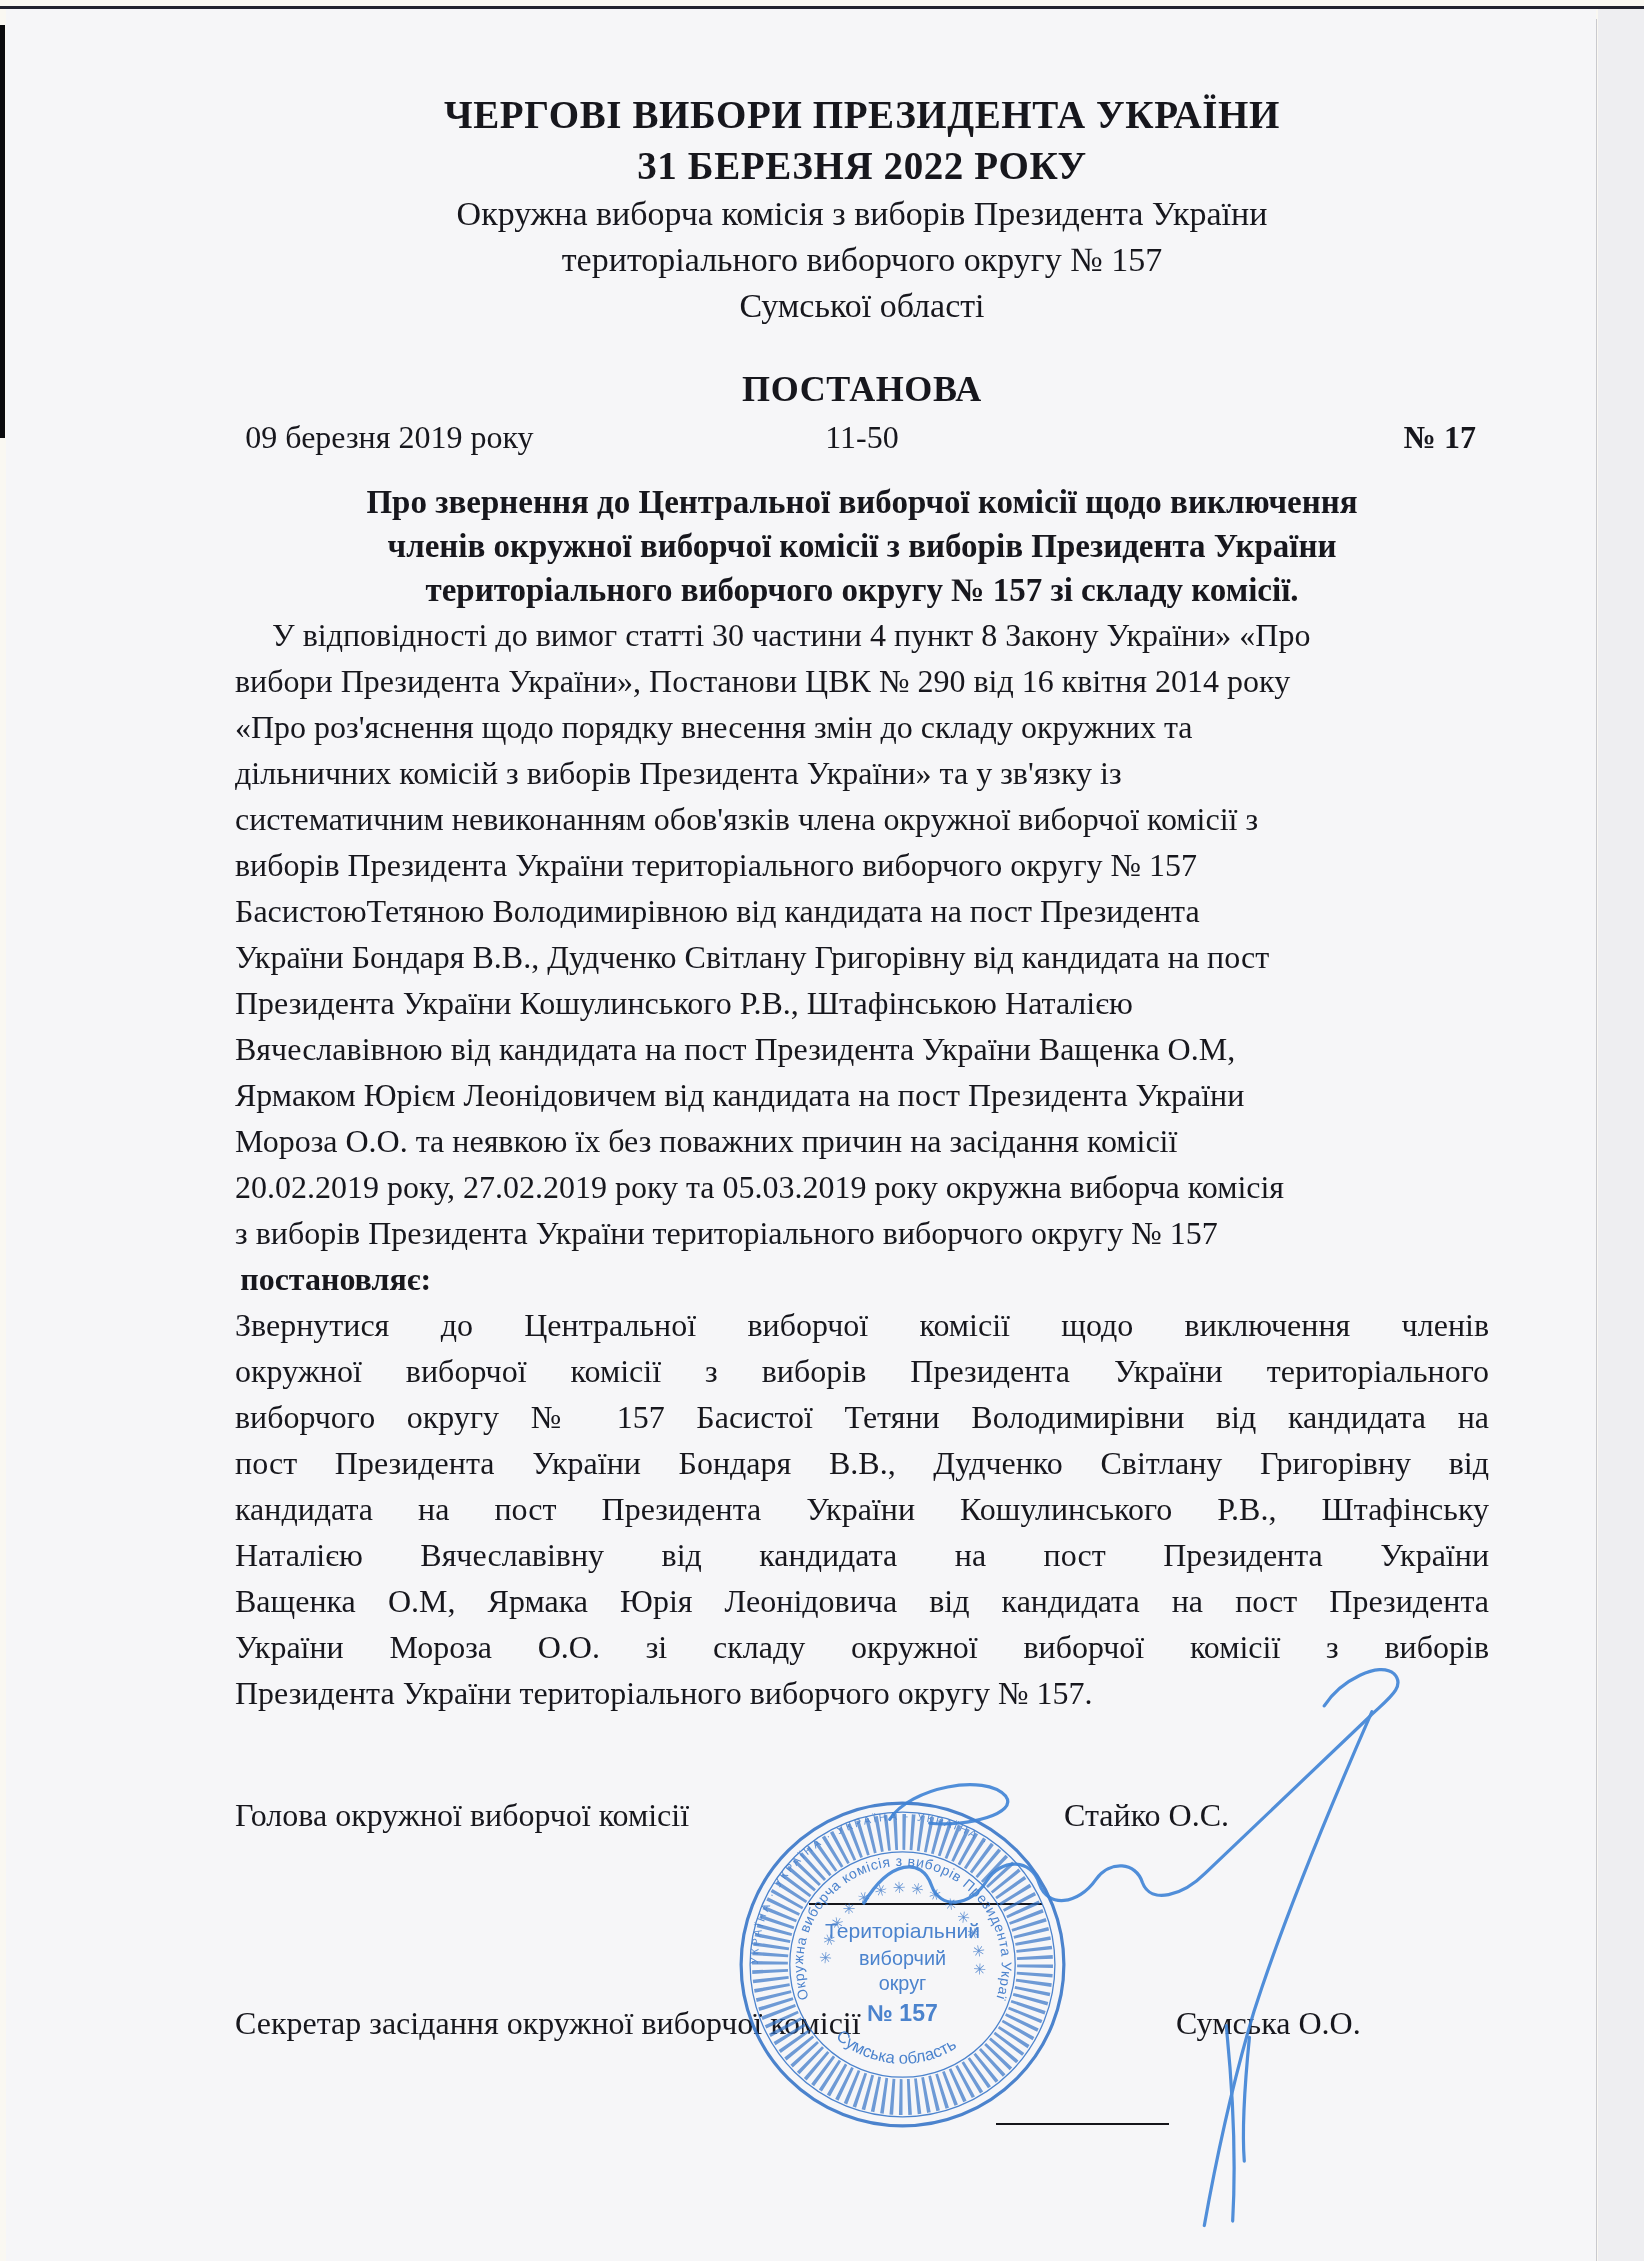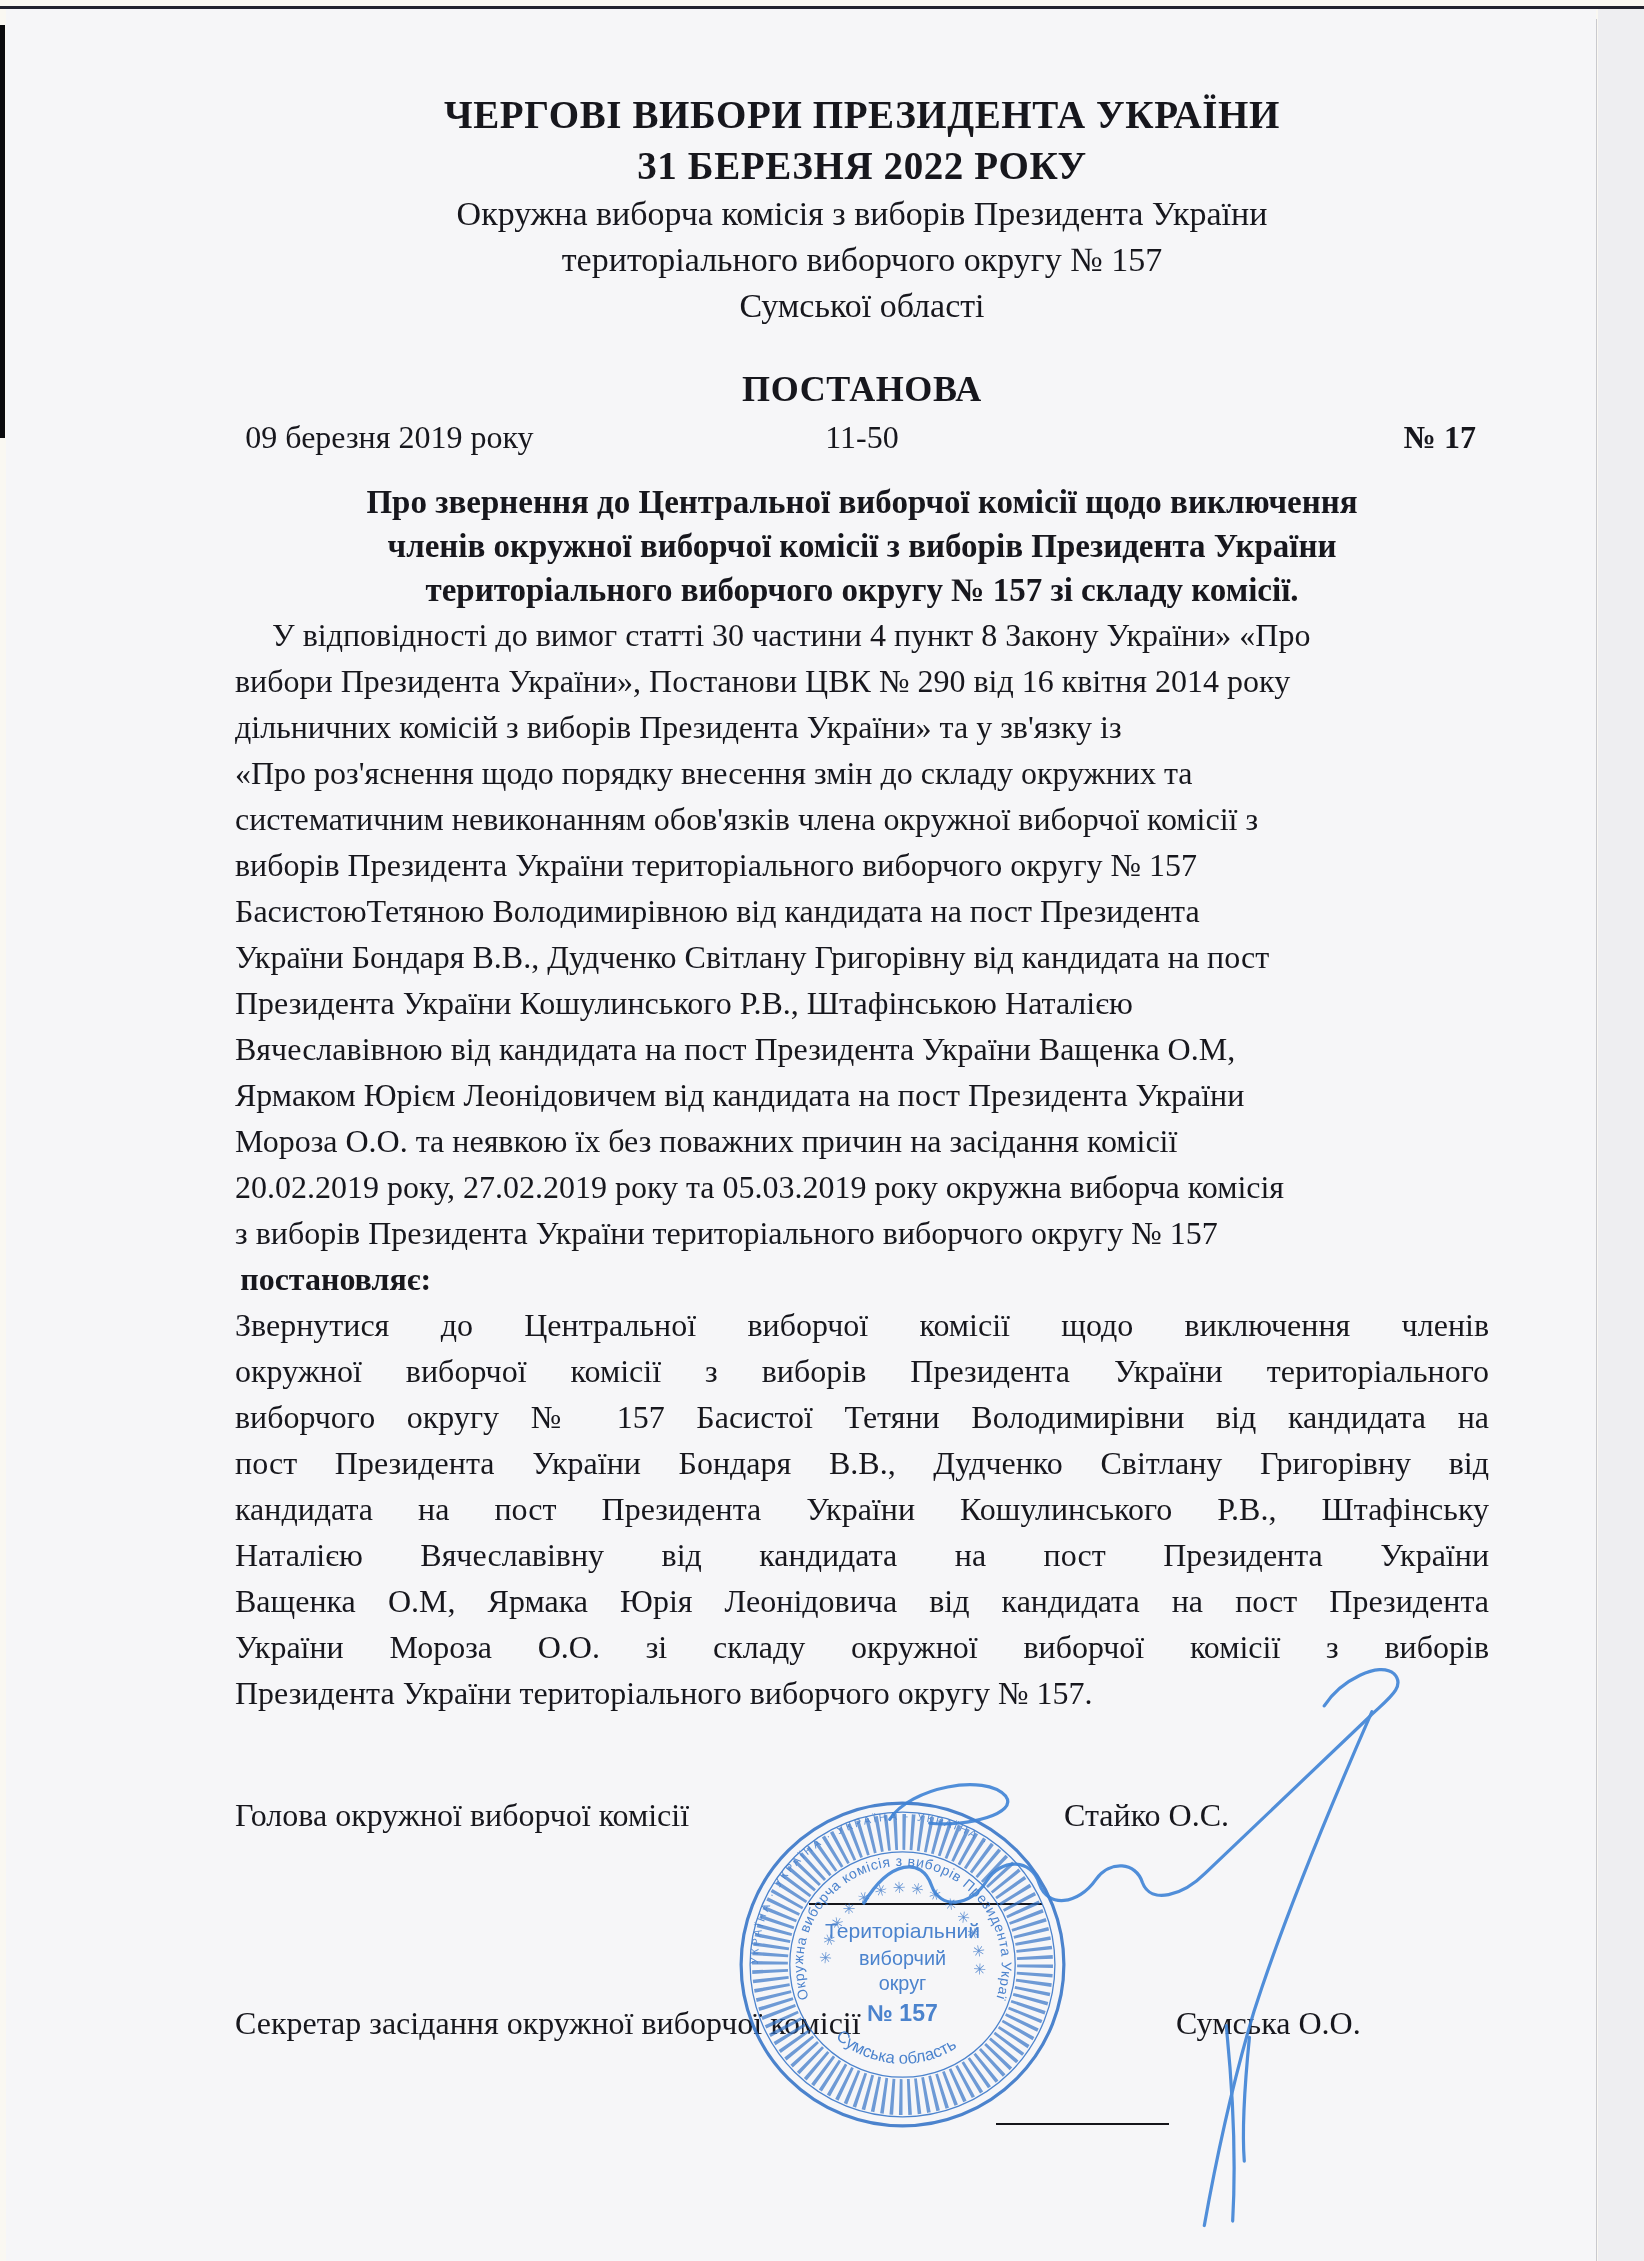--- a/index.html
+++ b/index.html
@@ -71,22 +71,22 @@
 
     <div class="subject">
       <div>Про звернення  до Центральної виборчої комісії щодо виключення</div>
       <div>членів окружної виборчої комісії з виборів Президента України</div>
       <div>територіального виборчого округу № 157 зі складу комісії.</div>
     </div>
 
     <div class="par1">
       <div class="first">У відповідності до вимог статті 30 частини 4 пункт 8 Закону України» «Про</div>
       <div>вибори Президента України», Постанови ЦВК № 290 від 16 квітня 2014 року</div>
+      <div>«Про роз'яснення щодо порядку внесення змін до складу окружних та</div>
       <div>дільничних комісій з виборів Президента України»  та у зв'язку із</div>
-      <div>«Про роз'яснення щодо порядку внесення змін до складу окружних та</div>
       <div>систематичним невиконанням обов'язків члена  окружної виборчої комісії з</div>
       <div>виборів Президента України територіального виборчого округу № 157</div>
       <div>БасистоюТетяною Володимирівною від кандидата на пост Президента</div>
       <div>України Бондаря В.В., Дудченко Світлану Григорівну від кандидата на пост</div>
       <div>Президента України Кошулинського Р.В., Штафінською Наталією</div>
       <div>Вячеславівною від кандидата на пост Президента України Ващенка О.М,</div>
       <div>Ярмаком Юрієм Леонідовичем від кандидата на пост Президента України</div>
       <div>Мороза О.О.  та неявкою їх без поважних причин на засідання комісії</div>
       <div>20.02.2019 року, 27.02.2019 року та 05.03.2019 року окружна виборча комісія</div>
       <div>з виборів Президента України територіального виборчого округу № 157</div>

